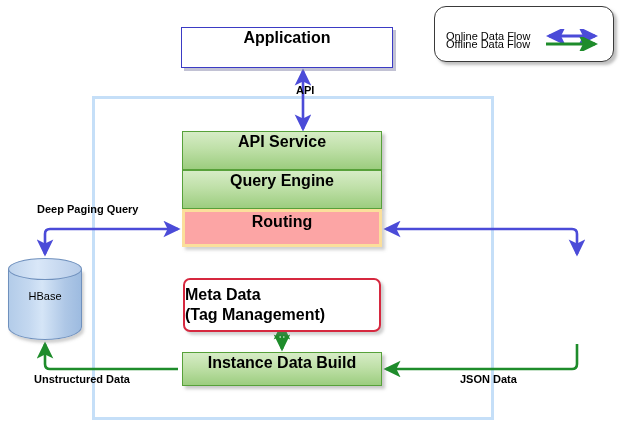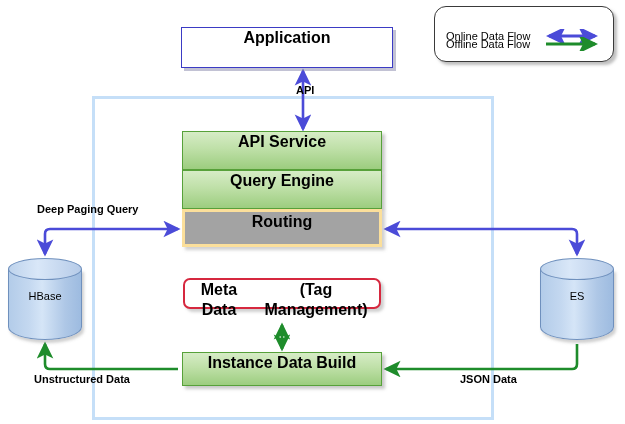--- a/index.html
+++ b/index.html
@@ -58,35 +58,35 @@
   }
 
   .api-service-box { left: 182px; top: 131px; width: 200px; height: 39px; }
   .query-engine-box { left: 182px; top: 170px; width: 200px; height: 39px; }
 
   .routing-box {
     left: 182px;
     top: 209px;
     width: 200px;
     height: 38px;
-    background: #a3a3a3;
+    background: #fca5a5;
     border: 3px solid #fbdf9b;
     box-shadow: 3px 3px 3px rgba(120,120,120,0.35);
   }
 
   .meta-box {
     left: 183px;
     top: 278px;
     width: 198px;
-    height: 31px;
+    height: 54px;
     background: #ffffff;
     border: 2px solid #d6283f;
     border-radius: 7px;
     box-shadow: 3px 3px 3px rgba(120,120,120,0.35);
-    flex-direction: row;
+    flex-direction: column;
   }
 
   .idb-box { left: 182px; top: 352px; width: 200px; height: 34px; }
 
   
   .cylinder {
     width: 74px;
     height: 82px;
   }
   .cyl-body {
@@ -240,25 +240,20 @@
   <div class="abs node green-box idb-box">
     <span>Instance Data Build</span>
   </div>
 
   <div class="abs cylinder" id="hbase-cylinder">
     <div class="cyl-body"></div>
     <div class="cyl-top"></div>
     <div class="cyl-label">HBase</div>
   </div>
 
-  <div class="abs cylinder" id="es-cylinder">
-    <div class="cyl-body"></div>
-    <div class="cyl-top"></div>
-    <div class="cyl-label">ES</div>
-  </div>
 
   <div class="abs edge-label" id="label-api">API</div>
   <div class="abs edge-label" id="label-deep">Deep Paging Query</div>
   <div class="abs edge-label" id="label-unstructured">Unstructured Data</div>
   <div class="abs edge-label" id="label-json">JSON Data</div>
 
   <div class="abs" id="legend">
     <div class="legend-row" id="legend-row-online">
       <span class="legend-text">Online Data Flow</span>
       <svg class="legend-arrow" viewBox="0 0 60 14">

